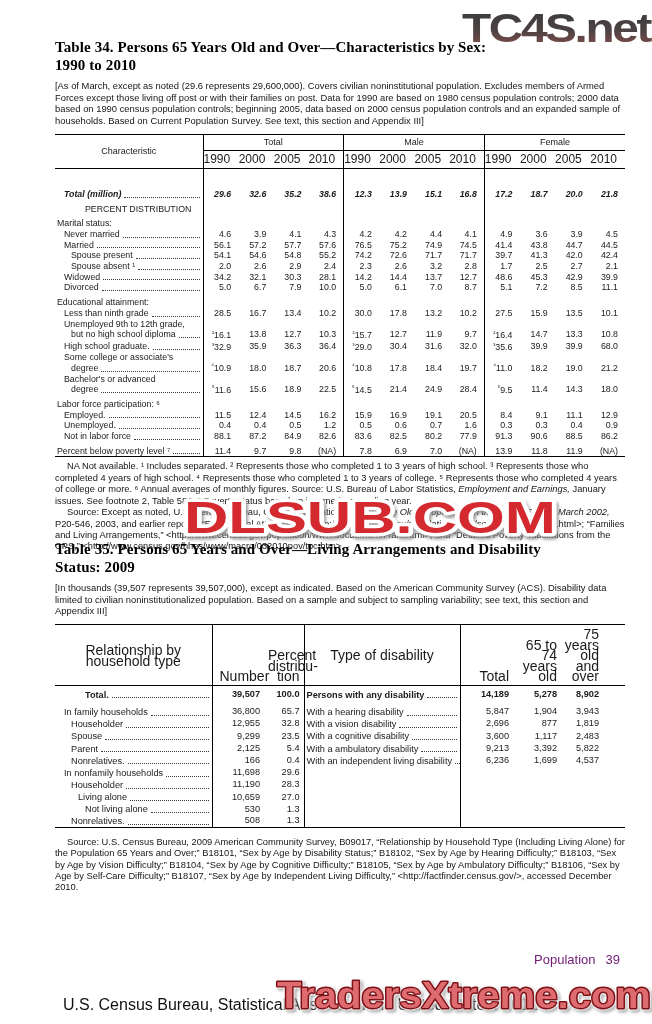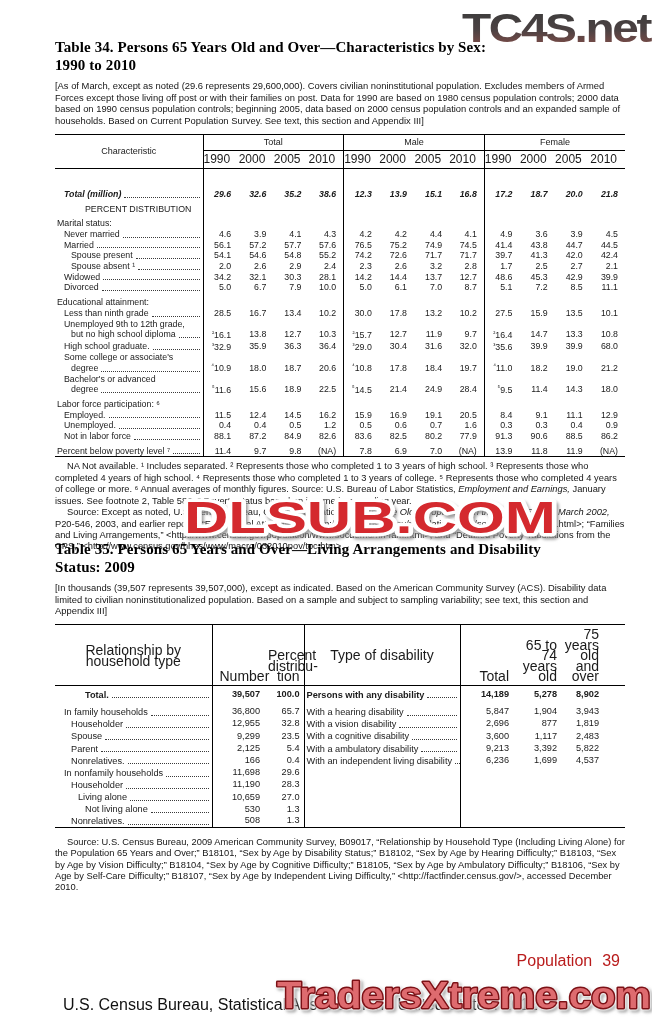--- a/index.html
+++ b/index.html
@@ -59,21 +59,21 @@
   #t35tbl .h-a2{text-align:right;vertical-align:bottom;padding-right:26px;}
   #t35tbl tbody tr{height:12.2px;}
   #t35tbl tbody tr.fr td{padding-bottom:5px;padding-top:3px;}
   #t35tbl td.n{text-align:right;padding-right:8px;vertical-align:bottom;}
   #t35tbl td.p{text-align:right;padding-right:4px;vertical-align:bottom;}
   #t35tbl td.t{text-align:right;padding-right:6px;vertical-align:bottom;}
   #t35tbl td.a1{text-align:right;padding-right:4px;vertical-align:bottom;margin-top:40px;}
   #t35tbl td.a2{text-align:right;padding-right:26px;vertical-align:bottom;}
 
   
-  .pageno{position:absolute;right:32px;top:952px;font-size:16px;color:#b91c1c;}
+  .pageno{position:absolute;right:32px;top:952px;font-size:13px;color:#701a75;}
   .pgnum{margin-left:10px;}
   .publine{position:absolute;left:63px;top:996px;font-size:16px;color:#111;}
 
   
   .wm{position:absolute;pointer-events:none;}
   .wm-topbox{left:460px;top:1px;}
   .wm-top text{font-family:"Liberation Sans",sans-serif;font-weight:800;font-size:40px;
                letter-spacing:-2px;fill:url(#wmgrad);}
   .wm-midbox{left:176px;top:486px;}
   .wm-mid text{font-family:"Liberation Sans",sans-serif;font-weight:900;font-size:45px;

